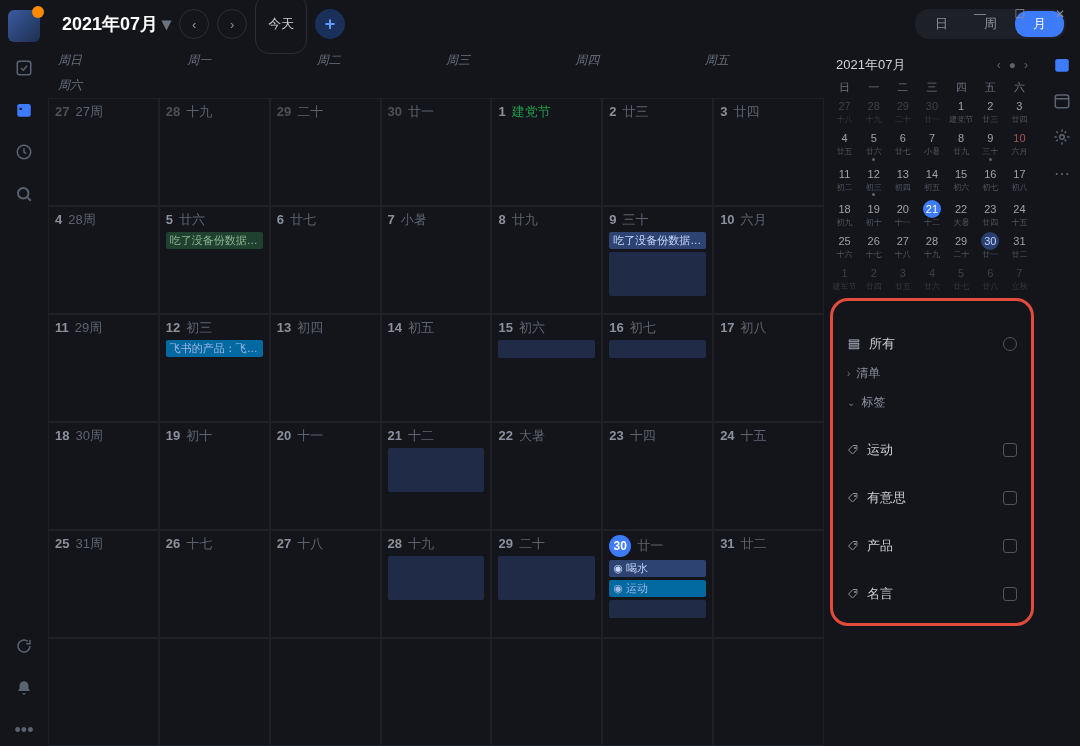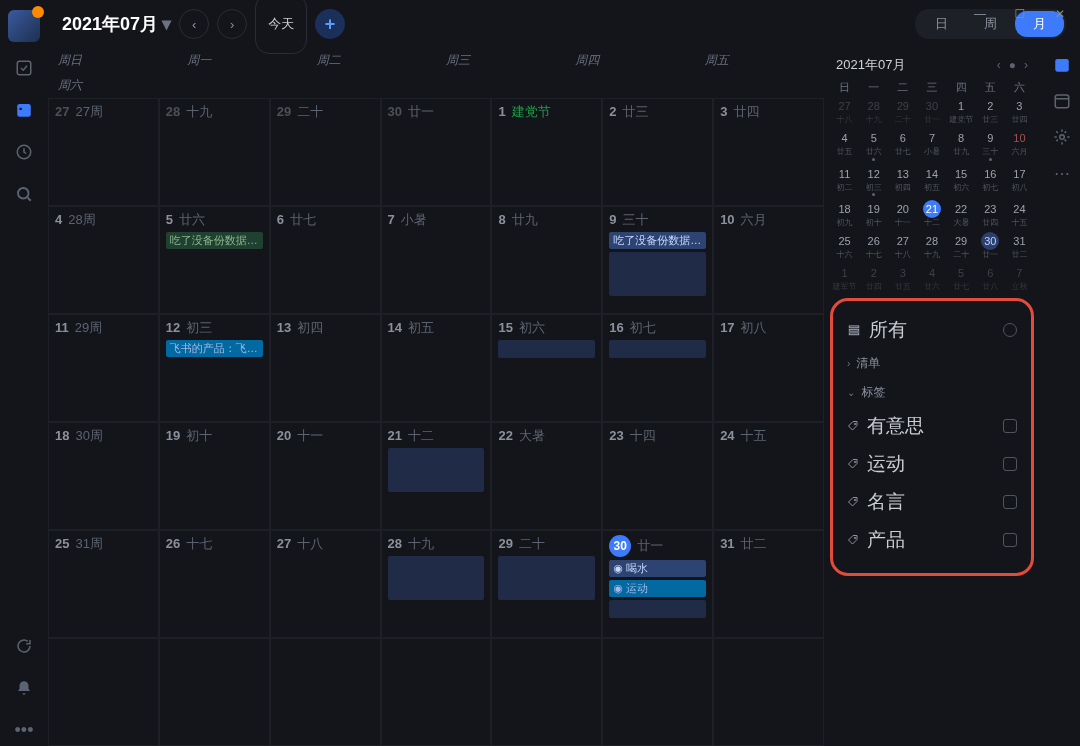--- a/index.html
+++ b/index.html
@@ -62,21 +62,21 @@
 .mini-cell .d { display: inline-block; width: 18px; height: 18px; line-height: 18px; border-radius: 50%; }
 .mini-cell .l { display: block; font-size: 8px; color: #4f5560; margin-top: 1px; }
 .mini-cell.other .d { color: #3c4149; }
 .mini-cell.other .l { color: #34383f; }
 .mini-cell.sel .d { background: #3e7bfa; color: #fff; }
 .mini-cell.today .d { background: #2a3f6e; color: #bcd1ff; }
 .mini-cell.hol .d { color: #a35353; }
 .mini-cell .dot { display: block; width: 3px; height: 3px; border-radius: 50%; background: #5c6370; margin: 1px auto 0; }
 
 .redbox { margin-top: 6px; border: 3px solid #e34b3c; border-radius: 18px; padding: 10px 12px 14px 12px; }
-.filter-row { display: flex; align-items: center; justify-content: space-between; padding: 6px 2px; font-size: 19px; color: #c9cdd4; cursor: pointer; }
+.filter-row { display: flex; align-items: center; justify-content: space-between; padding: 6px 2px; font-size: 13px; color: #c9cdd4; cursor: pointer; margin-top: 18px; }
 .filter-row .left { display: flex; align-items: center; gap: 8px; }
 .filter-row .cbox { width: 14px; height: 14px; border: 1.5px solid #4f5560; border-radius: 3px; }
 .filter-row .radio { width: 14px; height: 14px; border: 1.5px solid #4f5560; border-radius: 50%; }
 .filter-head { color: #8d93a0; font-size: 12px; padding: 6px 2px; display:flex; align-items:center; gap:6px;}
 .filter-head .arrow { font-size: 10px; color: #6b7280; }
 .tag-icon { width: 12px; height: 12px; }
 </style>
 </head>
 <body>
 
@@ -475,54 +475,54 @@
                 <span class="arrow">⌄</span>
                 <span>标签</span>
               </div>
             <div id="tags-list">
                 <div class="filter-row">
                   <span class="left">
                     <svg class="tag-icon" viewBox="0 0 24 24" fill="none" stroke="#8d93a0" stroke-width="2">
                       <path d="M3 12l9-9h8v8l-9 9z"></path>
                       <circle cx="16" cy="8" r="1.5"></circle>
                     </svg>
+                    <span>运动</span>
+                  </span>
+                  <span class="cbox"></span>
+                </div>
+                <div class="filter-row">
+                  <span class="left">
+                    <svg class="tag-icon" viewBox="0 0 24 24" fill="none" stroke="#8d93a0" stroke-width="2">
+                      <path d="M3 12l9-9h8v8l-9 9z"></path>
+                      <circle cx="16" cy="8" r="1.5"></circle>
+                    </svg>
                     <span>有意思</span>
                   </span>
                   <span class="cbox"></span>
                 </div>
                 <div class="filter-row">
                   <span class="left">
                     <svg class="tag-icon" viewBox="0 0 24 24" fill="none" stroke="#8d93a0" stroke-width="2">
                       <path d="M3 12l9-9h8v8l-9 9z"></path>
                       <circle cx="16" cy="8" r="1.5"></circle>
                     </svg>
-                    <span>运动</span>
+                    <span>产品</span>
                   </span>
                   <span class="cbox"></span>
                 </div>
                 <div class="filter-row">
                   <span class="left">
                     <svg class="tag-icon" viewBox="0 0 24 24" fill="none" stroke="#8d93a0" stroke-width="2">
                       <path d="M3 12l9-9h8v8l-9 9z"></path>
                       <circle cx="16" cy="8" r="1.5"></circle>
                     </svg>
                     <span>名言</span>
                   </span>
                   <span class="cbox"></span>
                 </div>
-                <div class="filter-row">
-                  <span class="left">
-                    <svg class="tag-icon" viewBox="0 0 24 24" fill="none" stroke="#8d93a0" stroke-width="2">
-                      <path d="M3 12l9-9h8v8l-9 9z"></path>
-                      <circle cx="16" cy="8" r="1.5"></circle>
-                    </svg>
-                    <span>产品</span>
-                  </span>
-                  <span class="cbox"></span>
-                </div>
               </div>
           </div>
         </div>
 
         <div class="right-icons">
           <div class="r-icon active">
               <svg viewBox="0 0 24 24" width="18" height="18" fill="currentColor">
                 <rect x="3" y="4" width="18" height="17" rx="3"></rect>
               </svg>
             </div>

